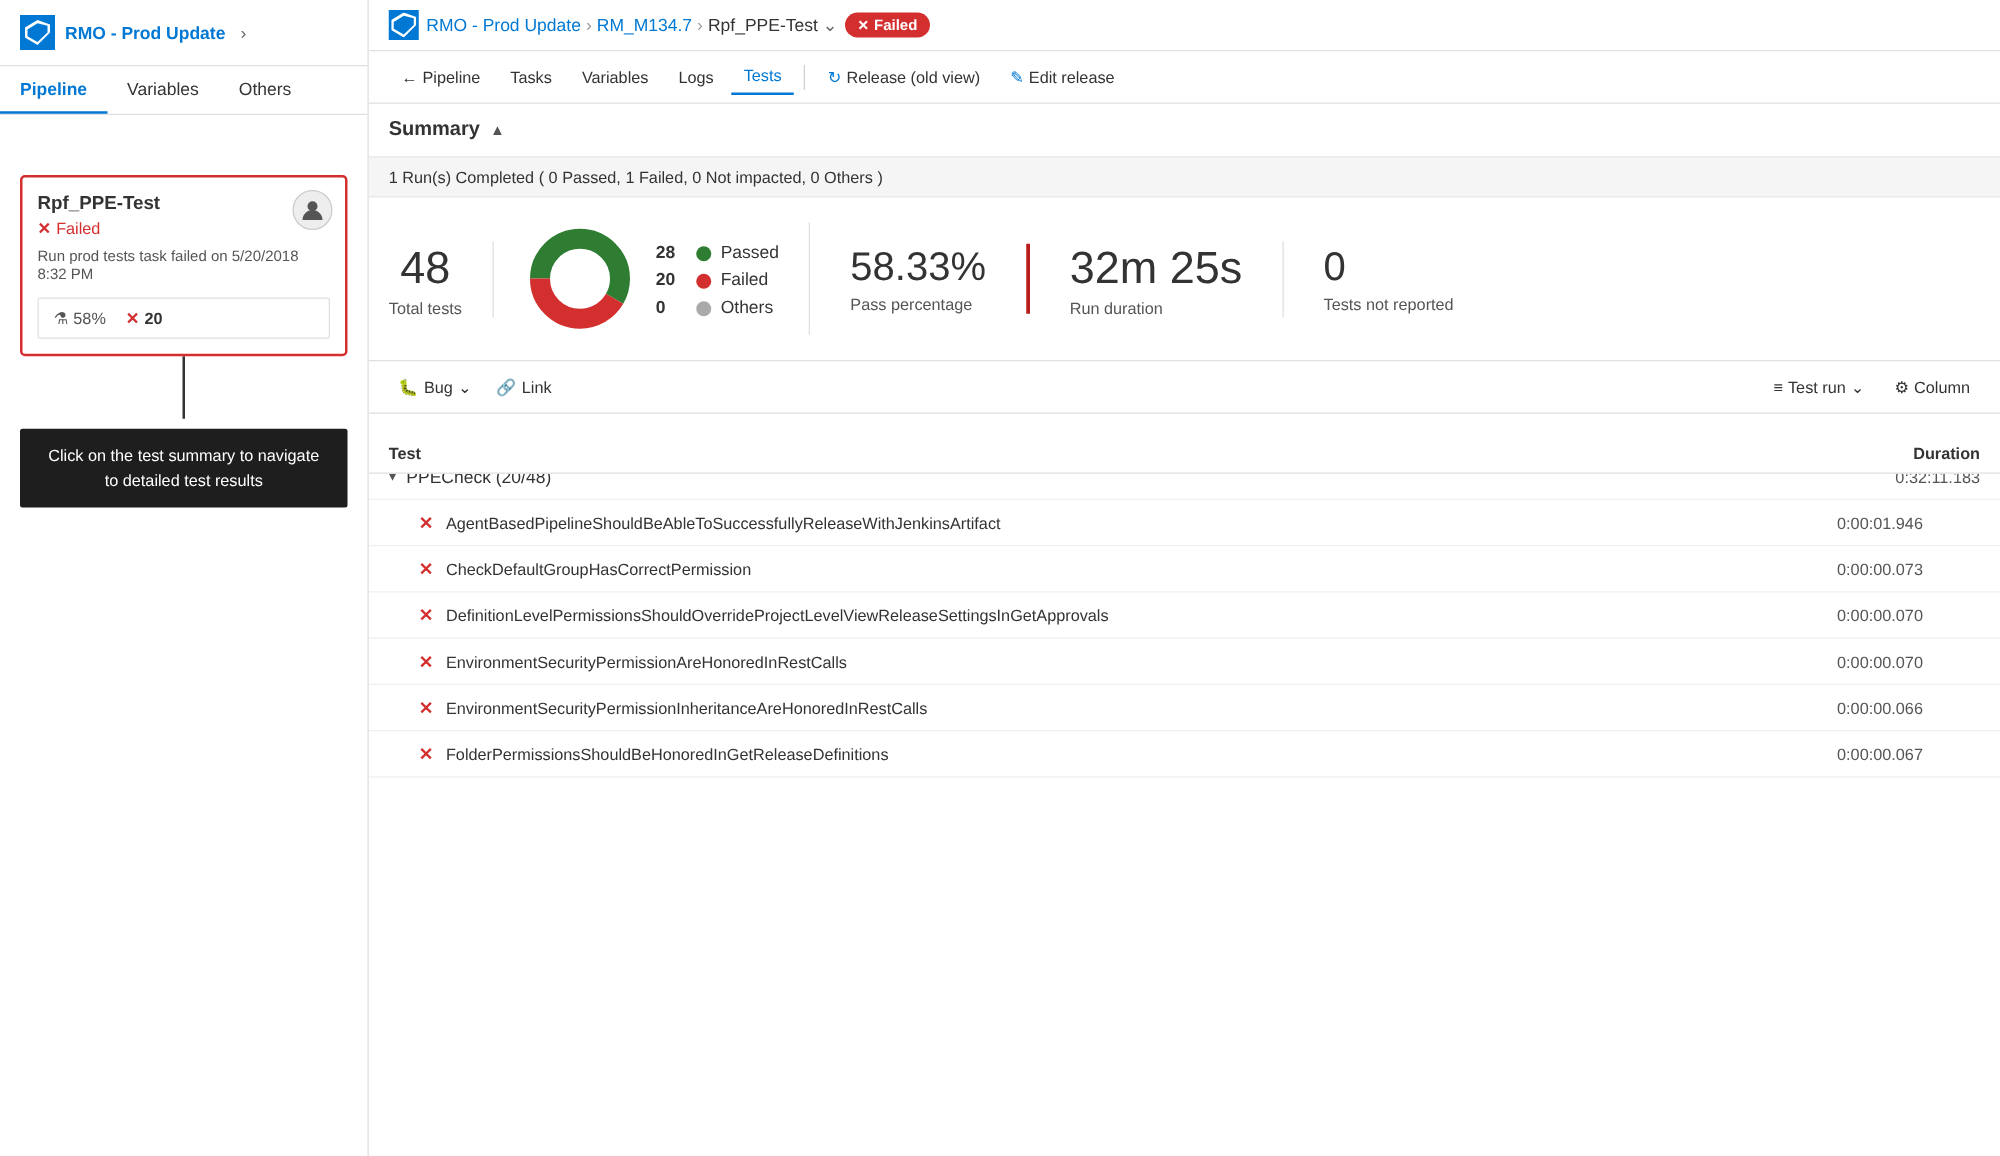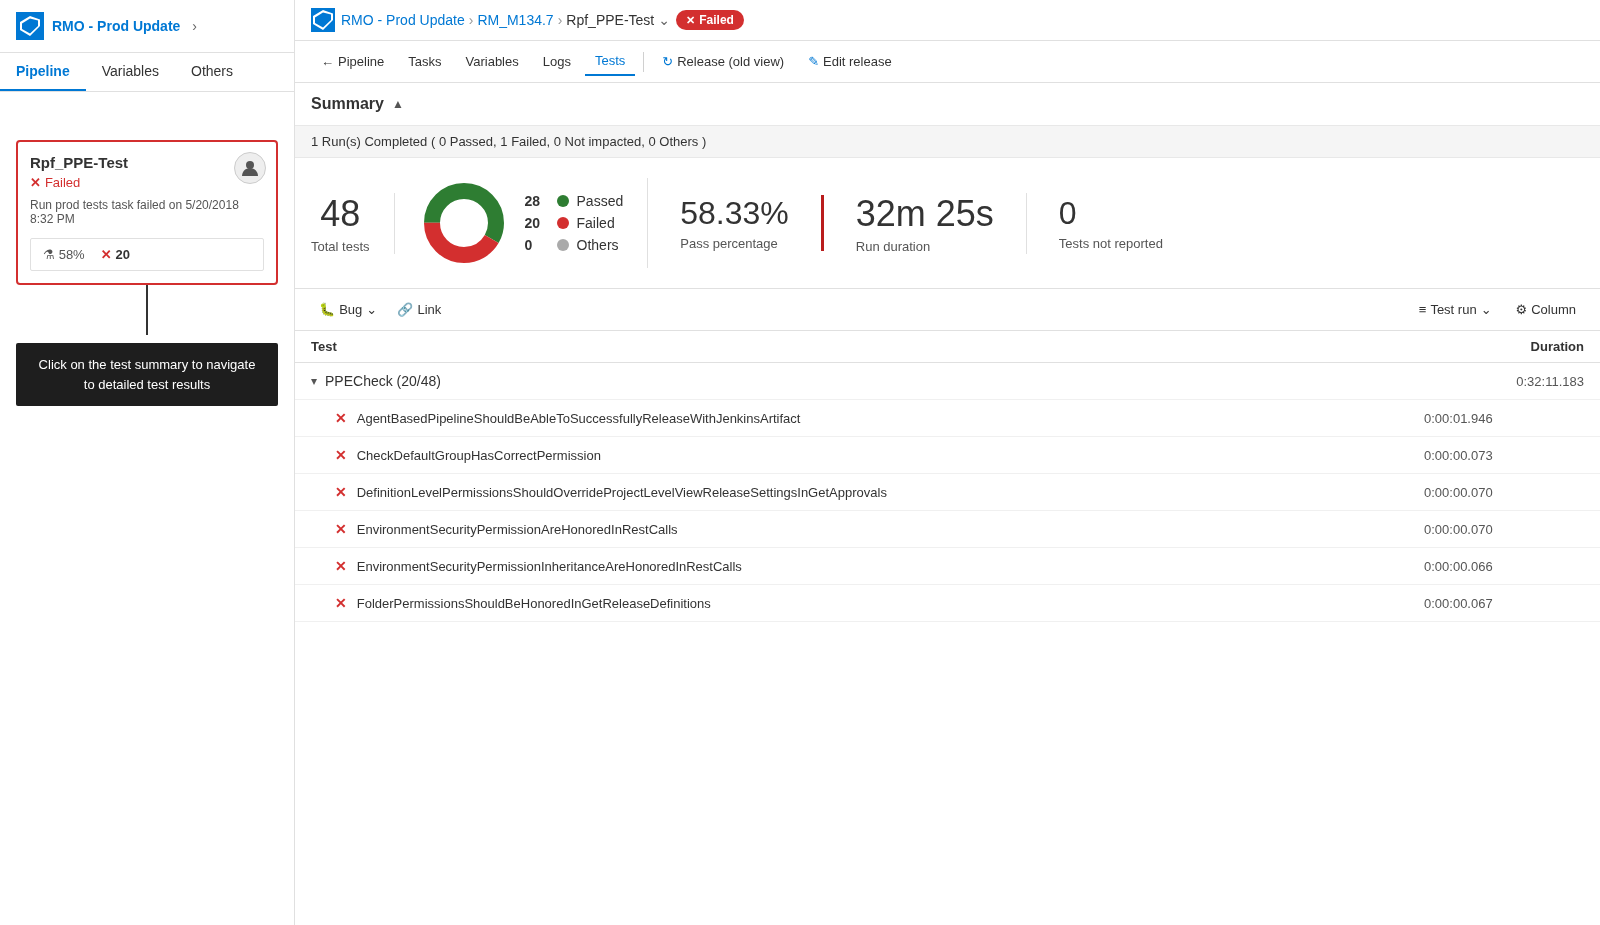--- a/index.html
+++ b/index.html
@@ -67,21 +67,21 @@
     .run-info-bar { background: #f5f5f5; padding: 8px 16px; font-size: 13px; color: #333; border-top: 1px solid #e8e8e8; border-bottom: 1px solid #e8e8e8; }
 
     
     .stats-panel { display: flex; align-items: center; padding: 20px 16px; gap: 0; border-bottom: 1px solid #e0e0e0; }
     .total-tests { text-align: center; padding-right: 24px; border-right: 1px solid #e0e0e0; }
     .total-tests-num { font-size: 36px; font-weight: 300; color: #333; }
     .total-tests-label { font-size: 13px; color: #555; margin-top: 4px; }
 
     .donut-section { padding: 0 24px; display: flex; align-items: center; gap: 16px; border-right: 1px solid #e0e0e0; }
     .donut-legend { display: flex; flex-direction: column; gap: 6px; }
-    .legend-item { display: flex; align-items: center; gap: 8px; font-size: 14px; }
+    .legend-item { display: flex; align-items: flex-end; gap: 8px; font-size: 14px; }
     .legend-dot { width: 12px; height: 12px; border-radius: 50%; }
     .legend-count { font-size: 14px; font-weight: 600; min-width: 24px; }
 
     .pass-pct-section { padding: 0 32px; border-right: 3px solid #b91c1c; }
     .pass-pct-num { font-size: 32px; font-weight: 300; color: #333; }
     .pass-pct-label { font-size: 13px; color: #555; margin-top: 4px; }
 
     .duration-section { padding: 0 32px; border-right: 1px solid #e0e0e0; }
     .duration-num { font-size: 36px; font-weight: 300; color: #333; }
     .duration-label { font-size: 13px; color: #555; margin-top: 4px; }
@@ -91,34 +91,34 @@
     .not-reported-label { font-size: 13px; color: #555; margin-top: 4px; }
 
     
     .test-toolbar { padding: 8px 16px; display: flex; align-items: center; justify-content: space-between; border-bottom: 1px solid #e0e0e0; }
     .test-toolbar-left { display: flex; align-items: center; gap: 4px; }
     .test-toolbar-btn { display: flex; align-items: center; gap: 4px; padding: 5px 8px; font-size: 13px; color: #333; cursor: pointer; border: none; background: none; border-radius: 2px; }
     .test-toolbar-right { display: flex; align-items: center; gap: 8px; }
 
     
     .test-table { flex: 1; overflow-y: auto; }
-    .table-header { display: flex; padding: 8px 16px; border-bottom: 1px solid #e0e0e0; background: #fff; position: sticky; top: 0; }
+    .table-header { display: flex; padding: 8px 16px; border-bottom: 1px solid #e0e0e0; background: #fff; position: sticky; top: 16px; }
     .col-test { flex: 1; font-size: 13px; font-weight: 600; color: #333; }
     .col-duration { width: 160px; text-align: right; font-size: 13px; font-weight: 600; color: #333; }
 
     .test-group { }
     .test-group-header { display: flex; align-items: center; padding: 10px 16px; background: #fff; border-bottom: 1px solid #f0f0f0; cursor: pointer; }
     .group-chevron { color: #555; margin-right: 8px; font-size: 12px; }
     .group-name { font-size: 14px; color: #333; flex: 1; }
     .group-duration { width: 160px; text-align: right; font-size: 13px; color: #555; }
 
     .test-row { display: flex; align-items: center; padding: 10px 16px 10px 40px; border-bottom: 1px solid #f0f0f0; cursor: pointer; }
     .test-icon { margin-right: 10px; color: #d32f2f; font-size: 14px; font-weight: bold; }
     .test-name { flex: 1; font-size: 13px; color: #333; }
-    .test-duration { width: 160px; text-align: left; font-size: 13px; color: #555; }
+    .test-duration { width: 160px; text-align: center; font-size: 13px; color: #555; }
 
     
     .donut-chart { position: relative; width: 90px; height: 90px; }
     .donut-chart svg { width: 90px; height: 90px; }
   </style>
 </head>
 <body>
 
 <div class="app-container">
 

